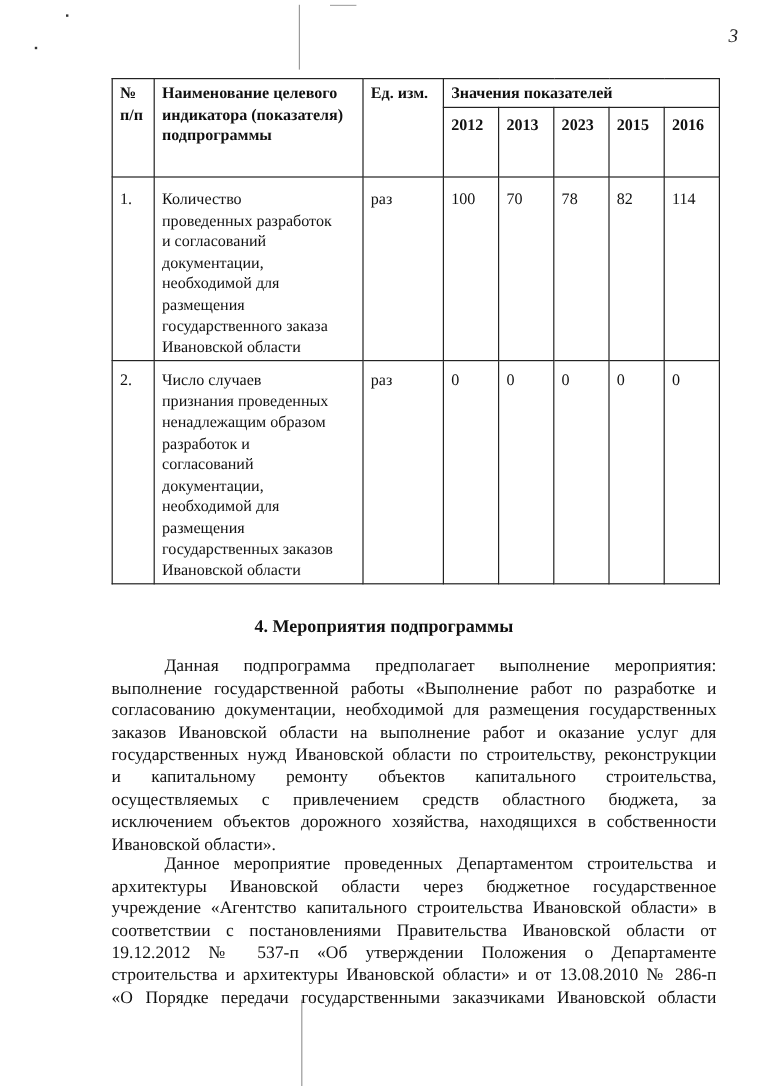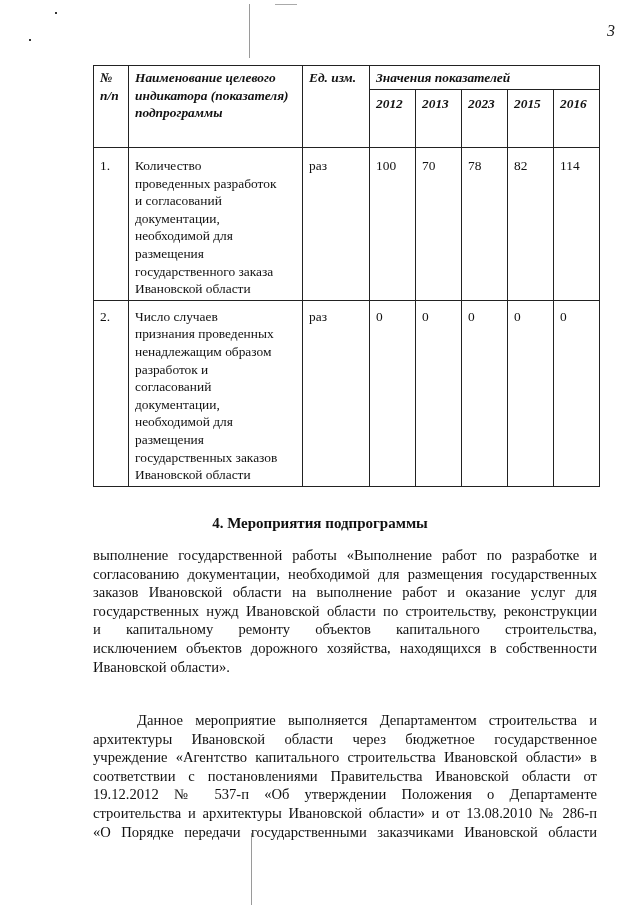--- a/index.html
+++ b/index.html
@@ -20,21 +20,21 @@
     position: absolute; left: 93px; top: 65px;
     border-collapse: collapse;
     font-size: 13.4px; line-height: 17.6px;
   }
   table.indicators td, table.indicators th {
     border: 1px solid #222;
     vertical-align: top;
     text-align: left;
     padding: 2px 6px 2px 6px;
   }
-  table.indicators th { font-weight: bold; font-style: italic; }
+  table.indicators th { font-weight: bold; }
   .col-num { width: 22px; }
   .col-name { width: 161px; }
   .col-unit { width: 54px; }
   .col-year { width: 33px; }
   tr.head-top th { height: 18px; padding-top: 3px; }
   tr.head-years th { height: 50px; padding-top: 5px; }
   tr.row1 td { height: 127px; padding-top: 9px; }
   tr.row2 td { height: 162px; padding-top: 7px; }
   .cell-text { white-space: pre-line; }
 
@@ -114,31 +114,33 @@
       <td>0</td>
       <td>0</td>
       <td>0</td>
     </tr>
   </tbody>
     </table>
 
   <div class="section-title">4. Мероприятия подпрограммы</div>
 
   <div class="para" style="top:546px;">
+    <span class="line indent">Данная подпрограмма предполагает выполнение мероприятия:</span>
     <span class="line">выполнение государственной работы «Выполнение работ по разработке и</span>
     <span class="line">согласованию документации, необходимой для размещения государственных</span>
     <span class="line">заказов Ивановской области на выполнение работ и оказание услуг для</span>
     <span class="line">государственных нужд Ивановской области по строительству, реконструкции</span>
     <span class="line">и капитальному ремонту объектов капитального строительства,</span>
+    <span class="line">осуществляемых с привлечением средств областного бюджета, за</span>
     <span class="line">исключением объектов дорожного хозяйства, находящихся в собственности</span>
     <span class="line last">Ивановской области».</span>
   </div>
 
   <div class="para" style="top:711px;">
-    <span class="line indent">Данное мероприятие выполняется Департаментом строительства и</span>
+    <span class="line indent">Данное мероприятие проведенных Департаментом строительства и</span>
     <span class="line">архитектуры Ивановской области через бюджетное государственное</span>
     <span class="line">учреждение «Агентство капитального строительства Ивановской области» в</span>
     <span class="line">соответствии с постановлениями Правительства Ивановской области от</span>
     <span class="line">19.12.2012 № 537-п «Об утверждении Положения о Департаменте</span>
     <span class="line">строительства и архитектуры Ивановской области» и от 13.08.2010 № 286-п</span>
     <span class="line">«О Порядке передачи государственными заказчиками Ивановской области</span>
   </div>
 
 </div>
 

